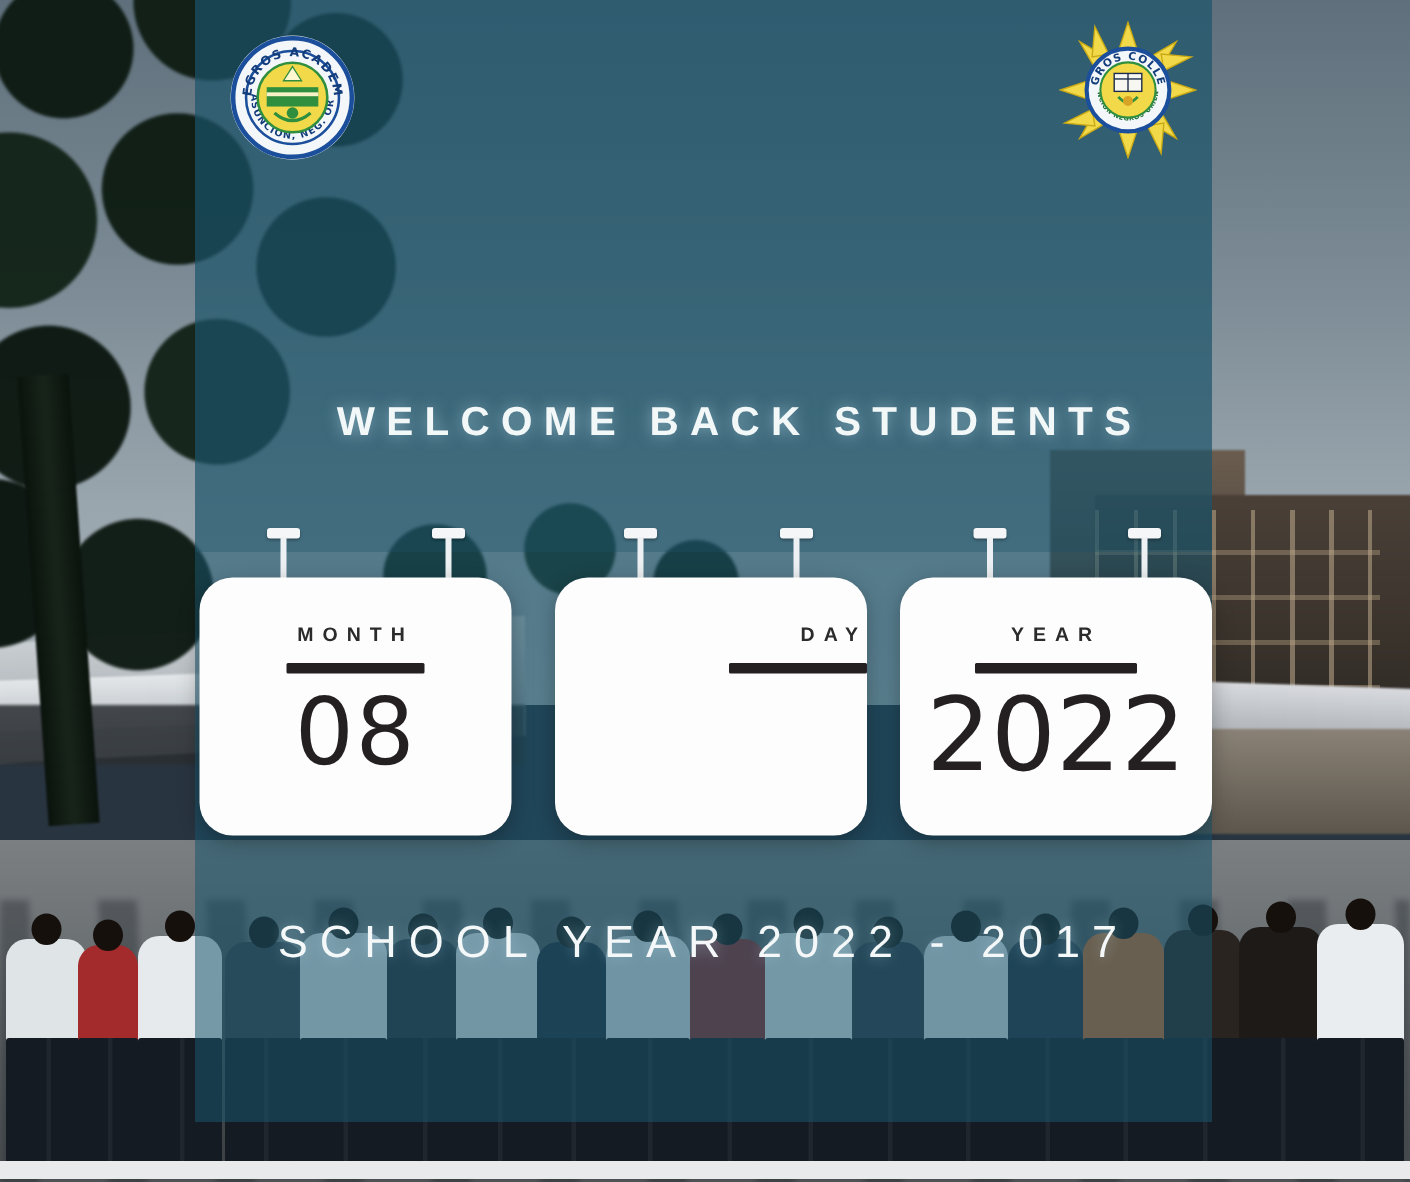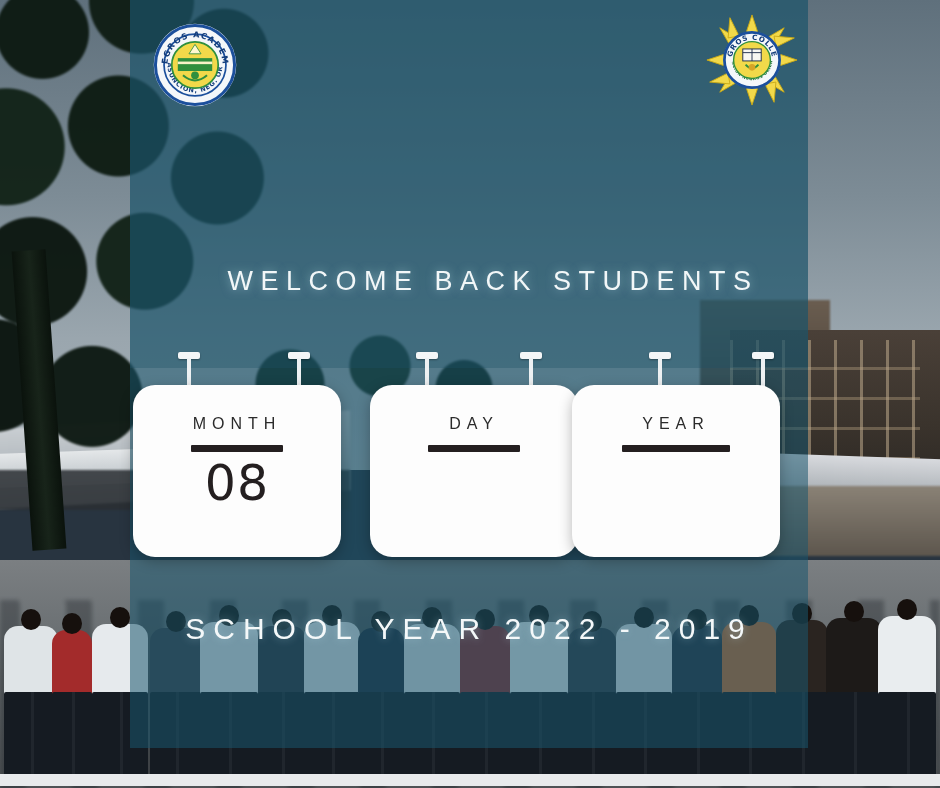--- a/index.html
+++ b/index.html
@@ -92,32 +92,32 @@
   .logo-left{ left:152px; top:22px; width:86px; height:86px; }
   .logo-right{ left:706px; top:14px; width:92px; height:92px; }
 
   
   .headline{ position:absolute; left:130px; top:138px; width:678px; text-align:center;
              font-family:"DejaVu Serif", serif; font-style:italic; font-weight:400;
              font-size:92px; line-height:1; color:#fdfdf5; letter-spacing:1px;
              text-shadow:0 0 6px #ffffff, 0 0 16px rgba(220,245,255,.95),
                          0 0 34px rgba(150,215,245,.8), 0 0 60px rgba(110,190,235,.55); }
   .subtitle{ position:absolute; left:130px; top:266px; width:726px; text-align:center;
-             font-size:27px; letter-spacing:7.5px; color:#f2f7f8; font-weight:400;
+             font-size:27px; letter-spacing:7.5px; color:#f2f7f8; font-weight:700;
              text-shadow:0 0 10px rgba(190,225,240,.55); }
 
   
   .cards{ position:absolute; left:130px; top:352px; width:678px; height:206px; }
   .card{ position:absolute; top:33px; width:208px; height:172px; background:#fdfdfd;
          border-radius:22px; box-shadow:0 4px 14px rgba(0,0,0,.28);
          display:flex; flex-direction:column; align-items:center; }
-  .c1{ left:3px; } .c2{ left:240px; } .c3{ left:442px; }
-  .card .lbl{ margin-top:30px; font-size:16px; letter-spacing:6px; color:#2b2b2b; font-weight:400; }
+  .c1{ left:3px; } .c2{ left:240px;align-items:flex-end; } .c3{ left:470px; }
+  .card .lbl{ margin-top:30px; font-size:13px; letter-spacing:6px; color:#2b2b2b; font-weight:700; }
   .card .rule{ margin-top:12px; width:92px; height:7px; background:#241f20; border-radius:1px; }
-  .card .val{ margin-top:6px; font-size:49px; line-height:1.05; color:#241f20;
+  .card .val{ margin-top:6px; font-size:62px; line-height:1.05; color:#241f20;
               font-weight:400; letter-spacing:1px; font-family:"DejaVu Sans", sans-serif; }
   .c3 .val{ font-size:68px; letter-spacing:0px; }
   .c3 .rule{ width:108px; }
 
   .pin{ position:absolute; top:0; width:22px; height:40px; }
   .pin i{ position:absolute; left:0; top:0; width:22px; height:7px; background:#f4f6f7; border-radius:2px;
           box-shadow:0 1px 2px rgba(0,0,0,.35); display:block; }
   .pin b{ position:absolute; left:9px; top:6px; width:4px; height:34px; background:#eef1f3; display:block; }
 
   
@@ -323,18 +323,19 @@
         <i></i>
         <b></b>
       </div>
     <div class="pin" style="left:622px;">
         <i></i>
         <b></b>
       </div>
     <div class="card c3">
       <div class="lbl">YEAR</div>
       <div class="rule"></div>
+      <div class="val">2022</div>
     </div>
   </div>
 
-  <div class="schoolyear">SCHOOL YEAR 2022 - 2019</div>
+  <div class="schoolyear">SCHOOL YEAR 2022 - 2017</div>
 
 </div>
 
 </body></html>

